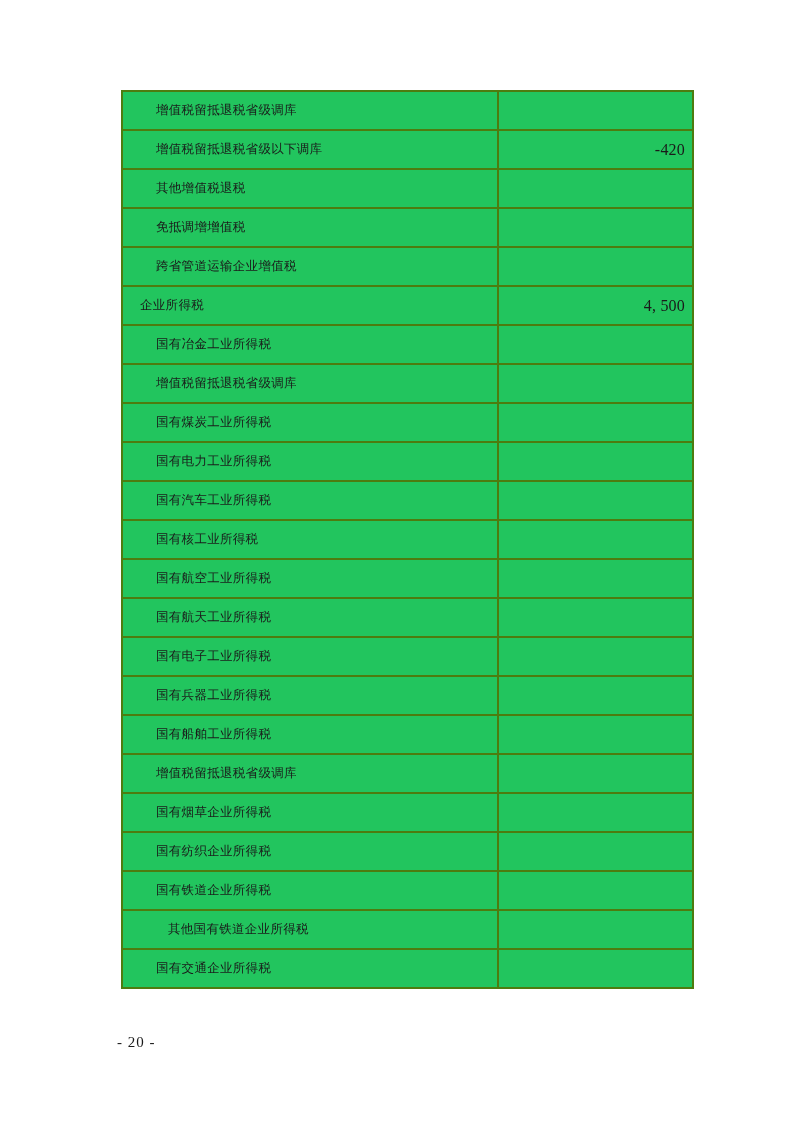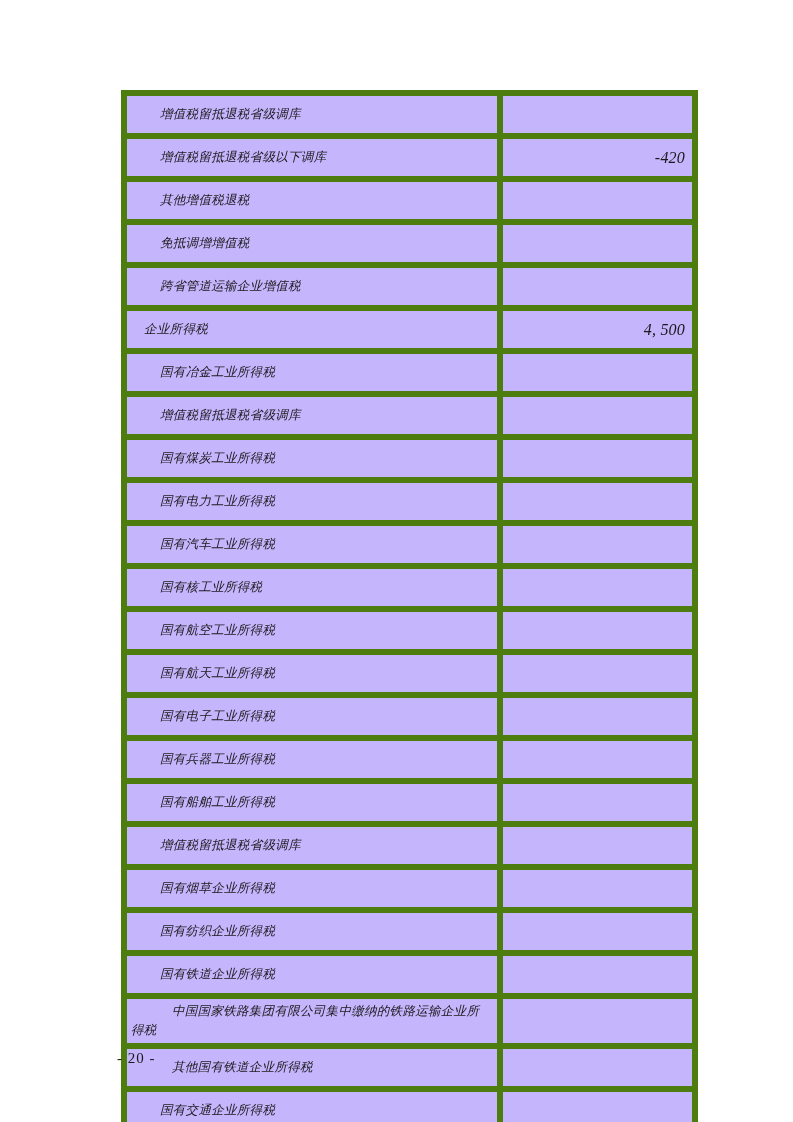--- a/index.html
+++ b/index.html
@@ -18,25 +18,24 @@
   .budget-table {
     position: absolute;
     left: 121px;
     top: 90px;
     width: 571px;
     border-collapse: collapse;
     table-layout: fixed;
     border: 2px solid #363636;
   }
   .budget-table td {
-    border: 6px solid #4d7c0f;
+    border: 2px solid #4d7c0f;
     height: 31px;
     vertical-align: middle;
-    background: #c4b5fd;
-    font-style: italic;
+    background: #22c55e;
   }
   td.item-cell {
     padding: 3px 4px;
   }
   .item-label {
     font-size: 12.5px;
     line-height: 19px;
     letter-spacing: 0.3px;
     max-width: 350px;
     word-break: break-all;
@@ -50,21 +49,20 @@
     font-size: 16px;
     letter-spacing: 0.2px;
   }
   .page-number {
     position: absolute;
     left: 117px;
     top: 1034px;
     font-size: 15px;
     letter-spacing: 1px;
     color: #1a1a1a;
-    margin-top: 16px;
   }
 </style>
 </head>
 <body>
 
 <div>
 
   <table class="budget-table">
     <colgroup>
       <col style="width:376px">
@@ -192,26 +190,20 @@
           <td class="value-cell"></td>
         </tr>
         <tr>
           <td class="item-cell">
             <div class="item-label lvl2">国有铁道企业所得税</div>
           </td>
           <td class="value-cell"></td>
         </tr>
         <tr>
           <td class="item-cell">
-            <div class="item-label lvl3">中国国家铁路集团有限公司集中缴纳的铁路运输企业所得税</div>
-          </td>
-          <td class="value-cell"></td>
-        </tr>
-        <tr>
-          <td class="item-cell">
             <div class="item-label lvl3">其他国有铁道企业所得税</div>
           </td>
           <td class="value-cell"></td>
         </tr>
         <tr>
           <td class="item-cell">
             <div class="item-label lvl2">国有交通企业所得税</div>
           </td>
           <td class="value-cell"></td>
         </tr>

